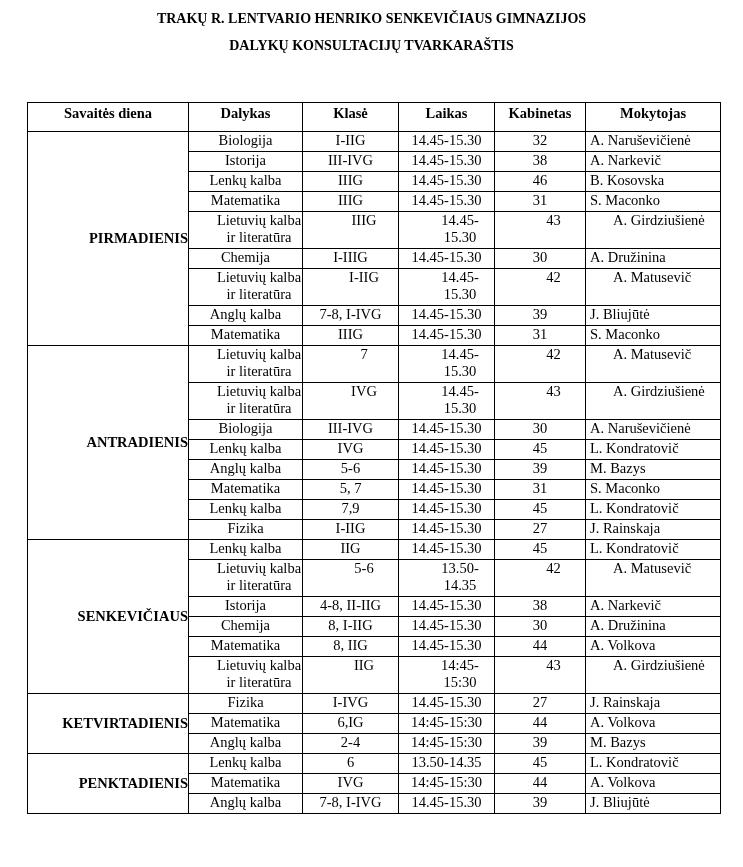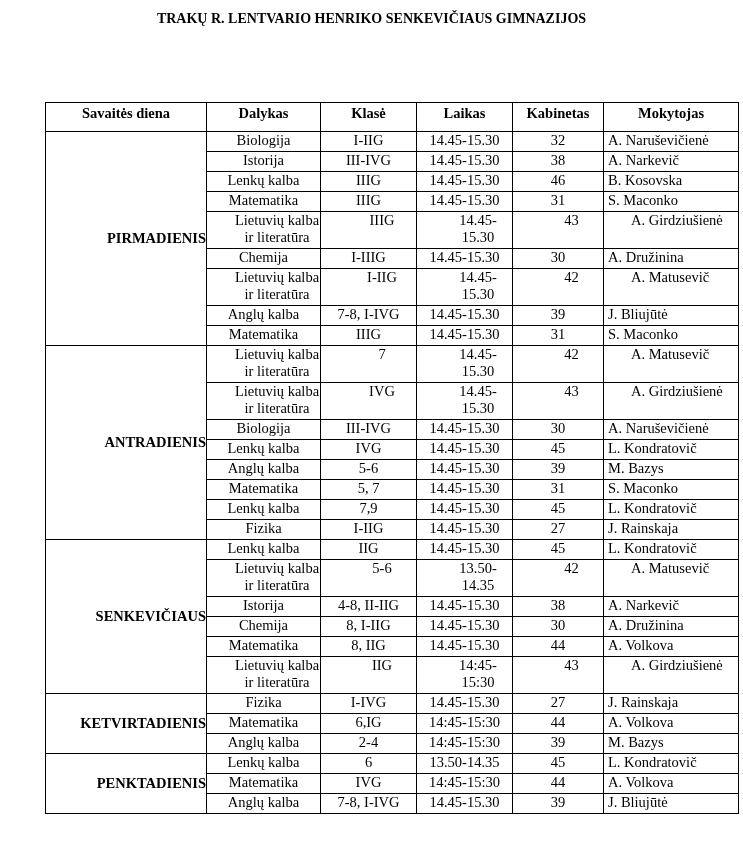--- a/index.html
+++ b/index.html
@@ -1,32 +1,33 @@
 <!DOCTYPE html>
 <html><head>
 <meta charset="utf-8">
 <style>
   html, body { margin: 0; padding: 0; background: #ffffff; }
   body { width: 743px; height: 867px; position: relative; font-family: "Liberation Serif", serif; color: #000; }
   .titles { position: absolute; left: 0; top: 10px; width: 743px; text-align: center; font-weight: bold; font-size: 14px; }
   .titles div { height: 27px; line-height: 18px; }
-  table { position: absolute; left: 45px; top: 102px; border-collapse: collapse; table-layout: fixed; width: 693px; }
+  table { position: absolute; left: 27px; top: 102px; border-collapse: collapse; table-layout: fixed; width: 693px; }
   th, td { border: 1.4px solid #000; padding: 0; font-size: 14.5px; vertical-align: top; line-height: 17px; }
   th { font-weight: bold; height: 26px; vertical-align: top; padding-top: 2px; }
   td.c { text-align: center; }
   td.l { text-align: left; padding-left: 4px; }
   td.day { font-weight: bold; text-align: right; vertical-align: middle; font-size: 14.5px; }
   tr.r1 td { height: 19px; }
   tr.r2 td { height: 36px; padding-left: 27px; }
 </style>
 </head>
 <body>
 
 <div class="titles">
   <div>TRAKŲ R. LENTVARIO  HENRIKO SENKEVIČIAUS GIMNAZIJOS</div>
+  <div>DALYKŲ KONSULTACIJŲ TVARKARAŠTIS</div>
 </div>
 
 <table>
   <colgroup>
     <col style="width:161px">
       <col style="width:114px">
       <col style="width:96px">
       <col style="width:96px">
       <col style="width:91px">
       <col style="width:135px">

